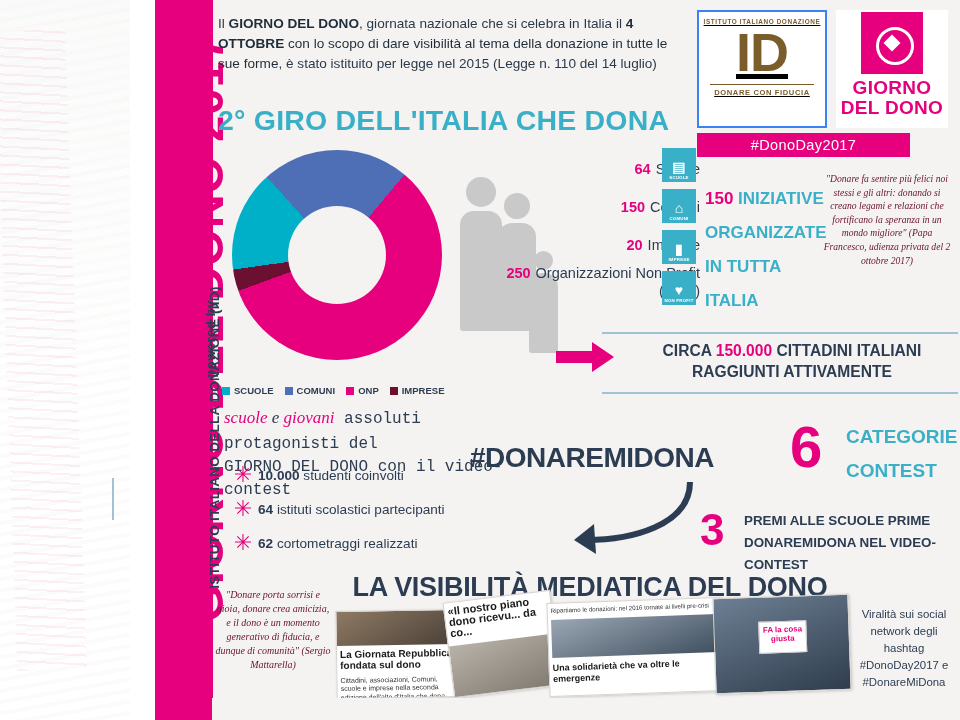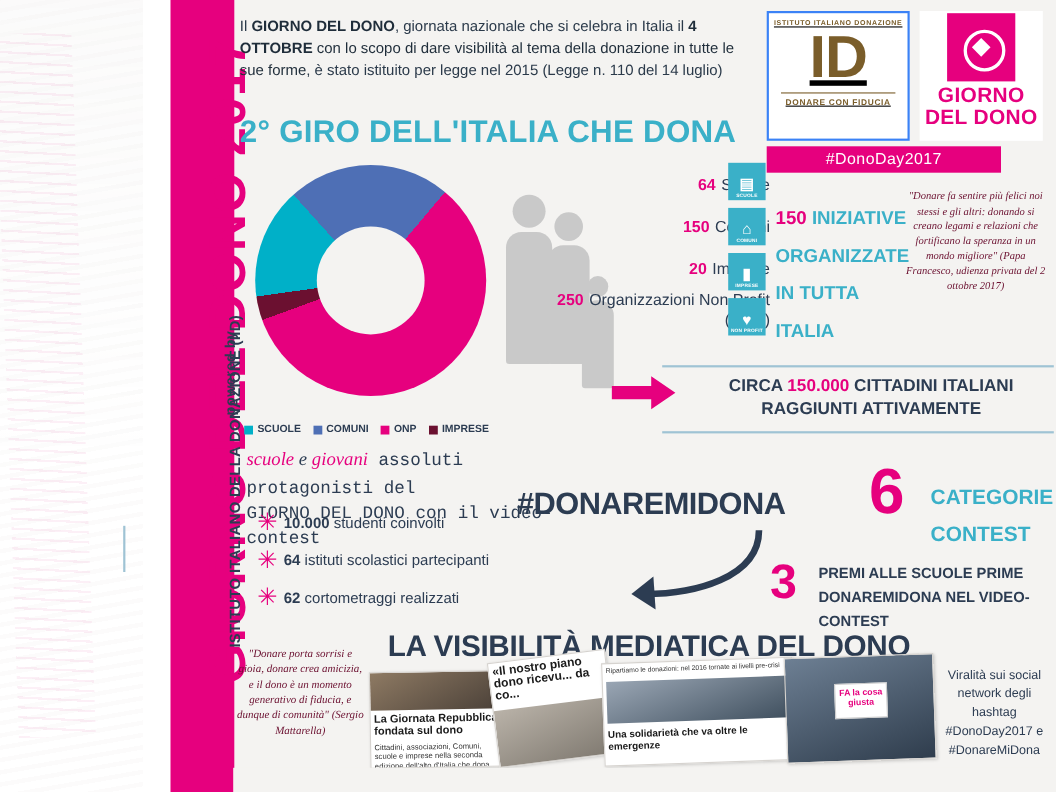--- a/index.html
+++ b/index.html
@@ -186,21 +186,21 @@
 
   
   .donaremidona {
     position: absolute; left: 470px; top: 442px; width: 310px;
     color: #2c3c52; font-weight: bold; font-size: 28px; letter-spacing: -.5px;
   }
   .curve-arrow { position: absolute; left: 560px; top: 478px; width: 200px; height: 80px; }
 
   
   .six { position: absolute; left: 790px; top: 418px; color: #e6007e; font-weight: bold; font-size: 58px; line-height: 58px; }
-  .six-txt { position: absolute; left: 846px; top: 420px; color: #3ab0c8; font-weight: bold; font-size: 19px; line-height: 34px; margin-top: 16px; }
+  .six-txt { position: absolute; left: 846px; top: 420px; color: #3ab0c8; font-weight: bold; font-size: 19px; line-height: 34px; }
   .three { position: absolute; left: 700px; top: 508px; color: #e6007e; font-weight: bold; font-size: 44px; line-height: 44px; }
   .three-txt { position: absolute; left: 744px; top: 510px; width: 214px; color: #2c3c52; font-weight: bold; font-size: 13.4px; line-height: 22px; }
 
   
   .mattarella {
     position: absolute; left: 214px; top: 588px; width: 118px;
     color: #6b1030; font-size: 10px; line-height: 14px;
     font-family: "Liberation Serif", serif; font-style: italic; text-align: center;
   }
 

